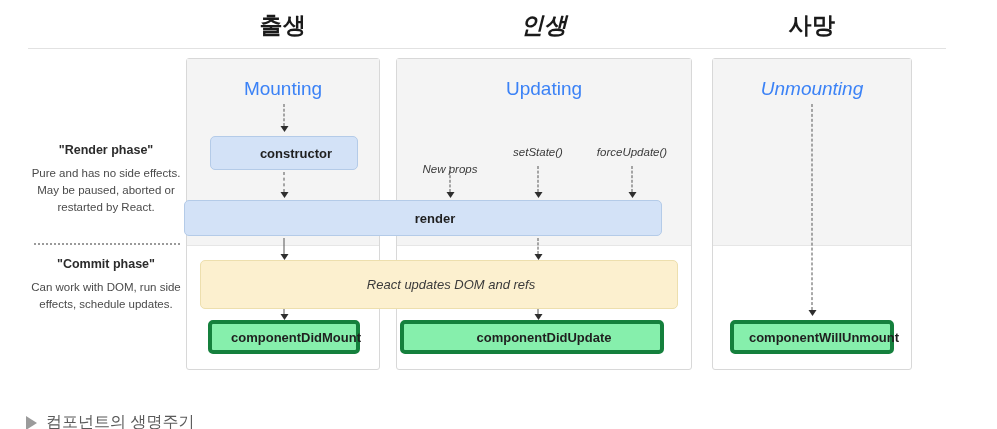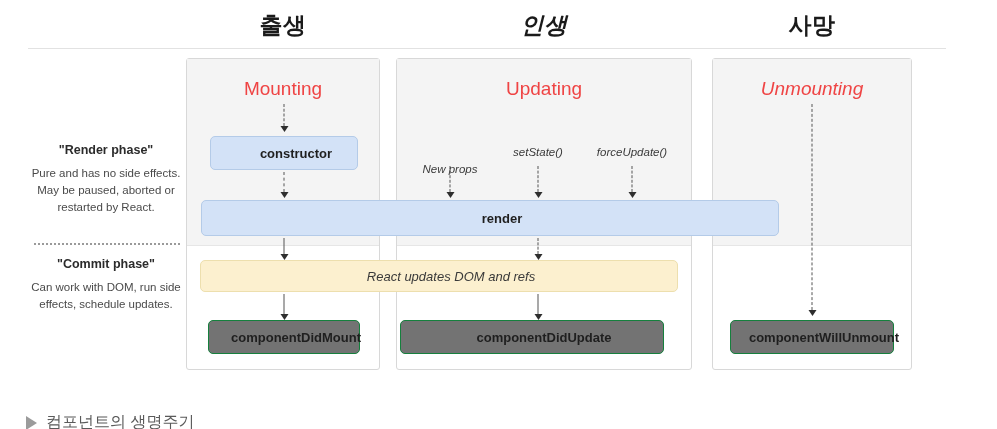--- a/index.html
+++ b/index.html
@@ -99,21 +99,21 @@
     border-bottom: 1px solid #e6e6e6;
   }
 
   .panel-title {
     position: absolute;
     left: 0;
     right: 0;
     top: 19px;
     text-align: center;
     font-size: 19px;
-    color: #ef4444;
+    color: #3b82f6;
     font-weight: normal;
   }
 
   
   .node {
     position: absolute;
     box-sizing: border-box;
     border-radius: 5px;
     display: flex;
     align-items: center;
@@ -130,33 +130,33 @@
   }
   .node.yellow {
     background: #fcf0cf;
     border: 1px solid #eddfae;
     font-style: italic;
     font-weight: normal;
     font-size: 13px;
     color: #3a3a3a;
   }
   .node.green {
-    background: #737373;
-    border: 1px solid #15803d;
+    background: #86efac;
+    border: 4px solid #15803d;
   }
 
   #node-constructor {
     left: 210px; top: 136px; width: 148px; height: 34px;
   }
   #node-render {
-    left: 201px; top: 200px; width: 578px; height: 36px;
+    left: 184px; top: 200px; width: 478px; height: 36px;
     z-index: 4;
   }
   #node-react-updates {
-    left: 200px; top: 260px; width: 478px; height: 32px;
+    left: 200px; top: 260px; width: 478px; height: 49px;
     z-index: 4;
   }
   #node-did-mount {
     left: 208px; top: 320px; width: 152px; height: 34px;
   }
   #node-did-update {
     left: 400px; top: 320px; width: 264px; height: 34px;
   }
   #node-will-unmount {
     left: 730px; top: 320px; width: 164px; height: 34px;

